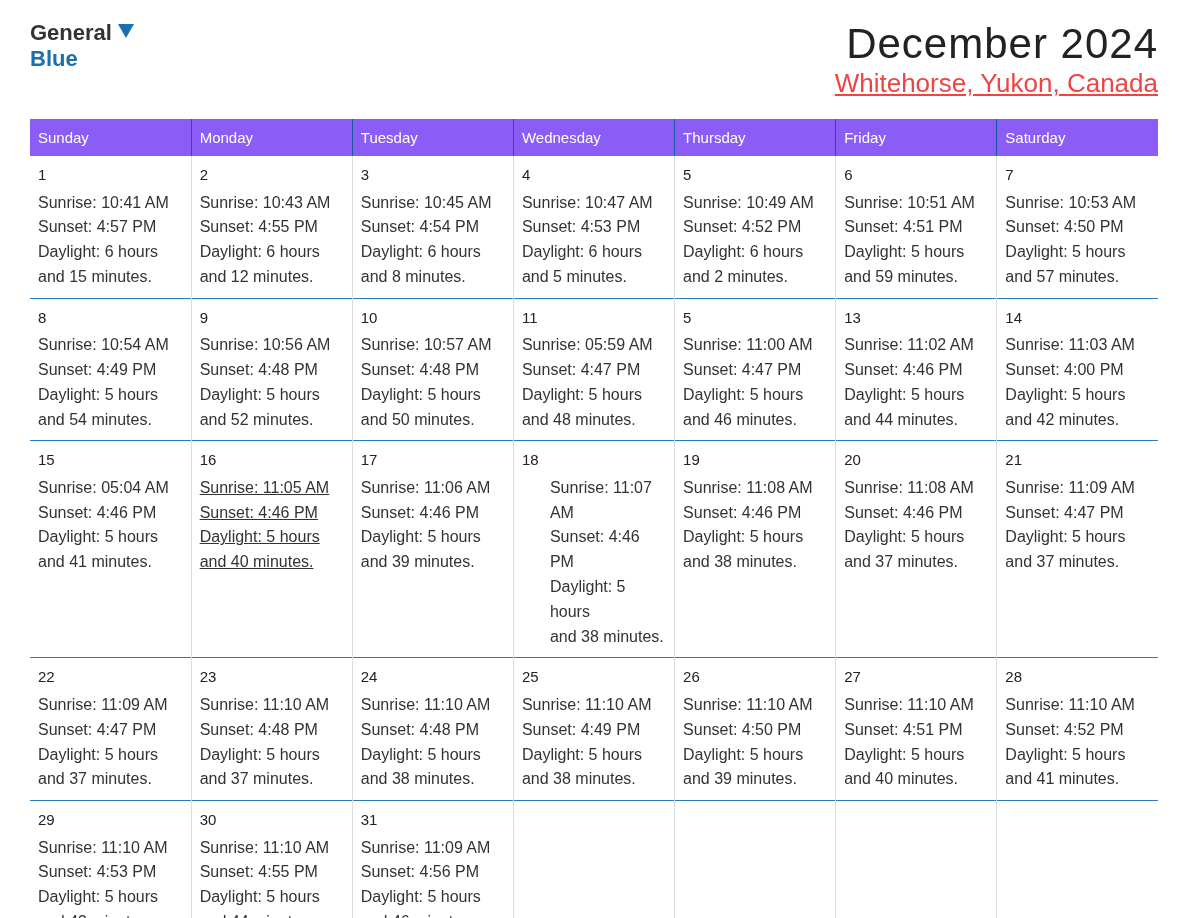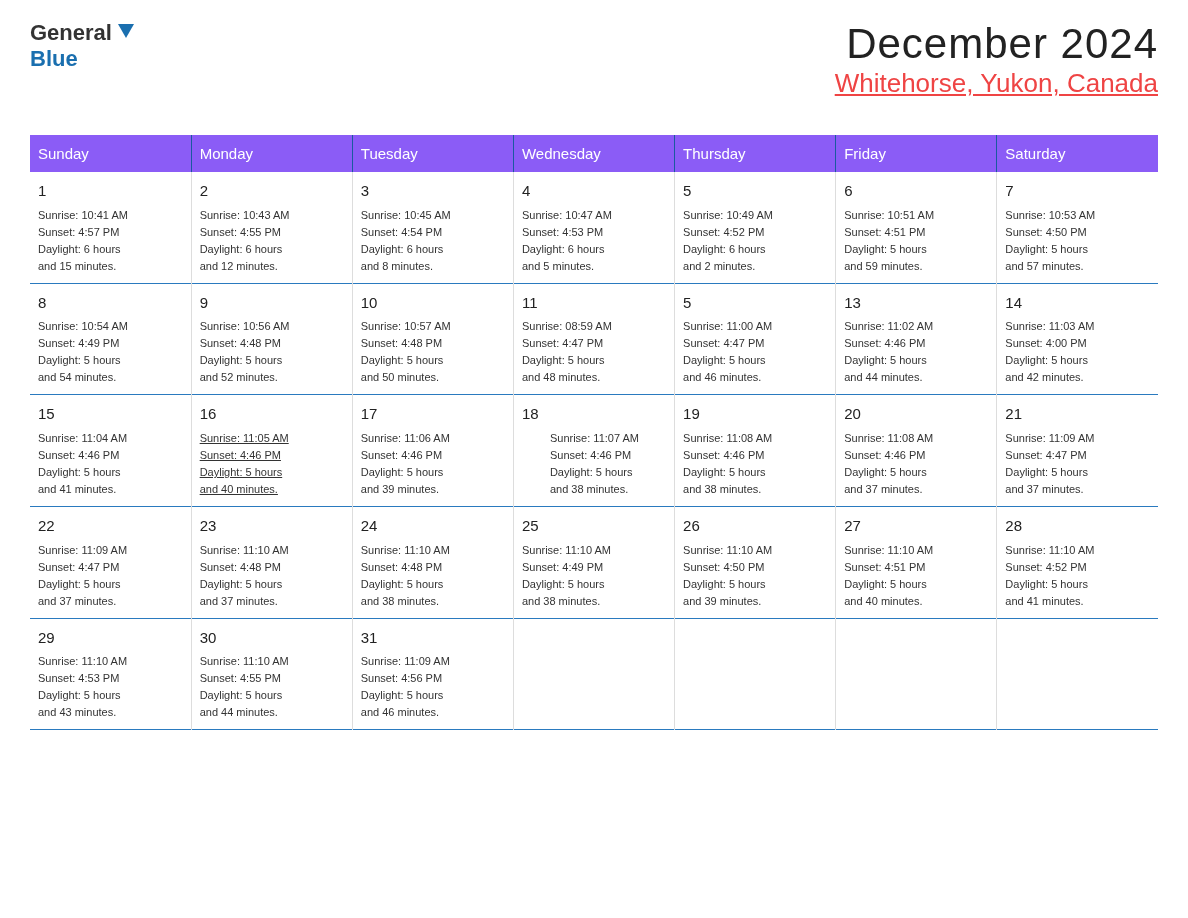--- a/index.html
+++ b/index.html
@@ -6,21 +6,21 @@
     body {
       font-family: Arial, sans-serif;
       background: #fff;
       color: #222;
       padding: 20px 30px;
     }
     .header {
       display: flex;
       justify-content: space-between;
       align-items: flex-start;
-      margin-bottom: 36px;
+      margin-bottom: 20px;
     }
     .logo {
       display: flex;
       flex-direction: column;
       align-items: flex-start;
     }
     .logo-text {
       font-size: 22px;
       font-weight: bold;
       color: #333;
@@ -78,21 +78,21 @@
     tbody td:last-child {
       border-right: none;
     }
     .day-num {
       font-size: 15px;
       font-weight: 500;
       margin-bottom: 4px;
       display: block;
     }
     .day-info {
-      font-size: 11px;
+      font-size: 16px;
       color: #333;
       line-height: 1.55;
     }
     .last-row td {
       height: auto;
     }
   </style>
 </head>
 <body>
 
@@ -195,21 +195,21 @@
         </td>
         <td>
           <span class="day-num">10</span>
           <div class="day-info" style="white-space: pre-line;">Sunrise: 10:57 AM
 Sunset: 4:48 PM
 Daylight: 5 hours
 and 50 minutes.</div>
         </td>
         <td>
           <span class="day-num">11</span>
-          <div class="day-info" style="white-space: pre-line;">Sunrise: 08:59 AM
+          <div class="day-info" style="white-space: pre-line;">Sunrise: 05:59 AM
 Sunset: 4:47 PM
 Daylight: 5 hours
 and 48 minutes.</div>
         </td>
         <td>
           <span class="day-num">5</span>
           <div class="day-info" style="white-space: pre-line;">Sunrise: 11:00 AM
 Sunset: 4:47 PM
 Daylight: 5 hours
 and 46 minutes.</div>
@@ -225,21 +225,21 @@
           <span class="day-num">14</span>
           <div class="day-info" style="white-space: pre-line;">Sunrise: 11:03 AM
 Sunset: 4:00 PM
 Daylight: 5 hours
 and 42 minutes.</div>
         </td>
       </tr>
       <tr>
         <td>
           <span class="day-num">15</span>
-          <div class="day-info" style="white-space: pre-line;">Sunrise: 11:04 AM
+          <div class="day-info" style="white-space: pre-line;">Sunrise: 05:04 AM
 Sunset: 4:46 PM
 Daylight: 5 hours
 and 41 minutes.</div>
         </td>
         <td>
           <span class="day-num">16</span>
           <div class="day-info" style="white-space: pre-line; text-decoration: underline;">Sunrise: 11:05 AM
 Sunset: 4:46 PM
 Daylight: 5 hours
 and 40 minutes.</div>

